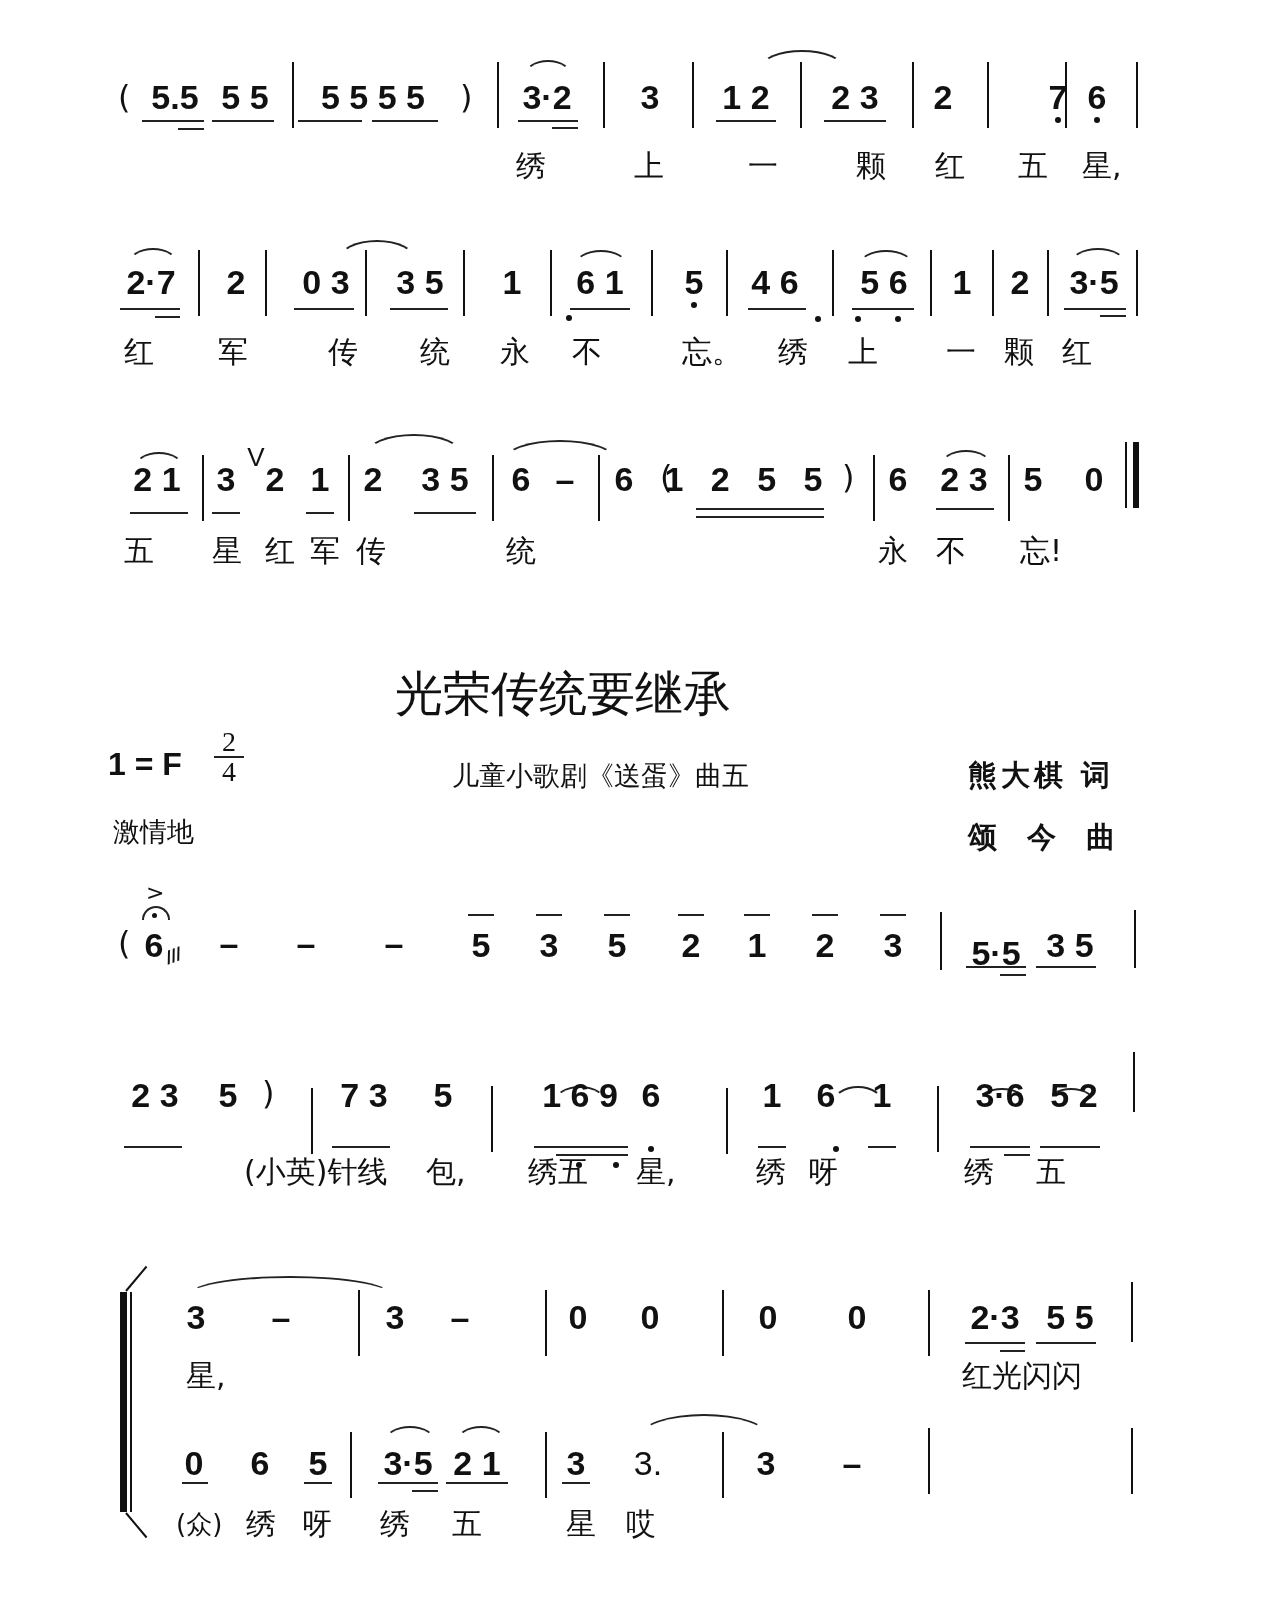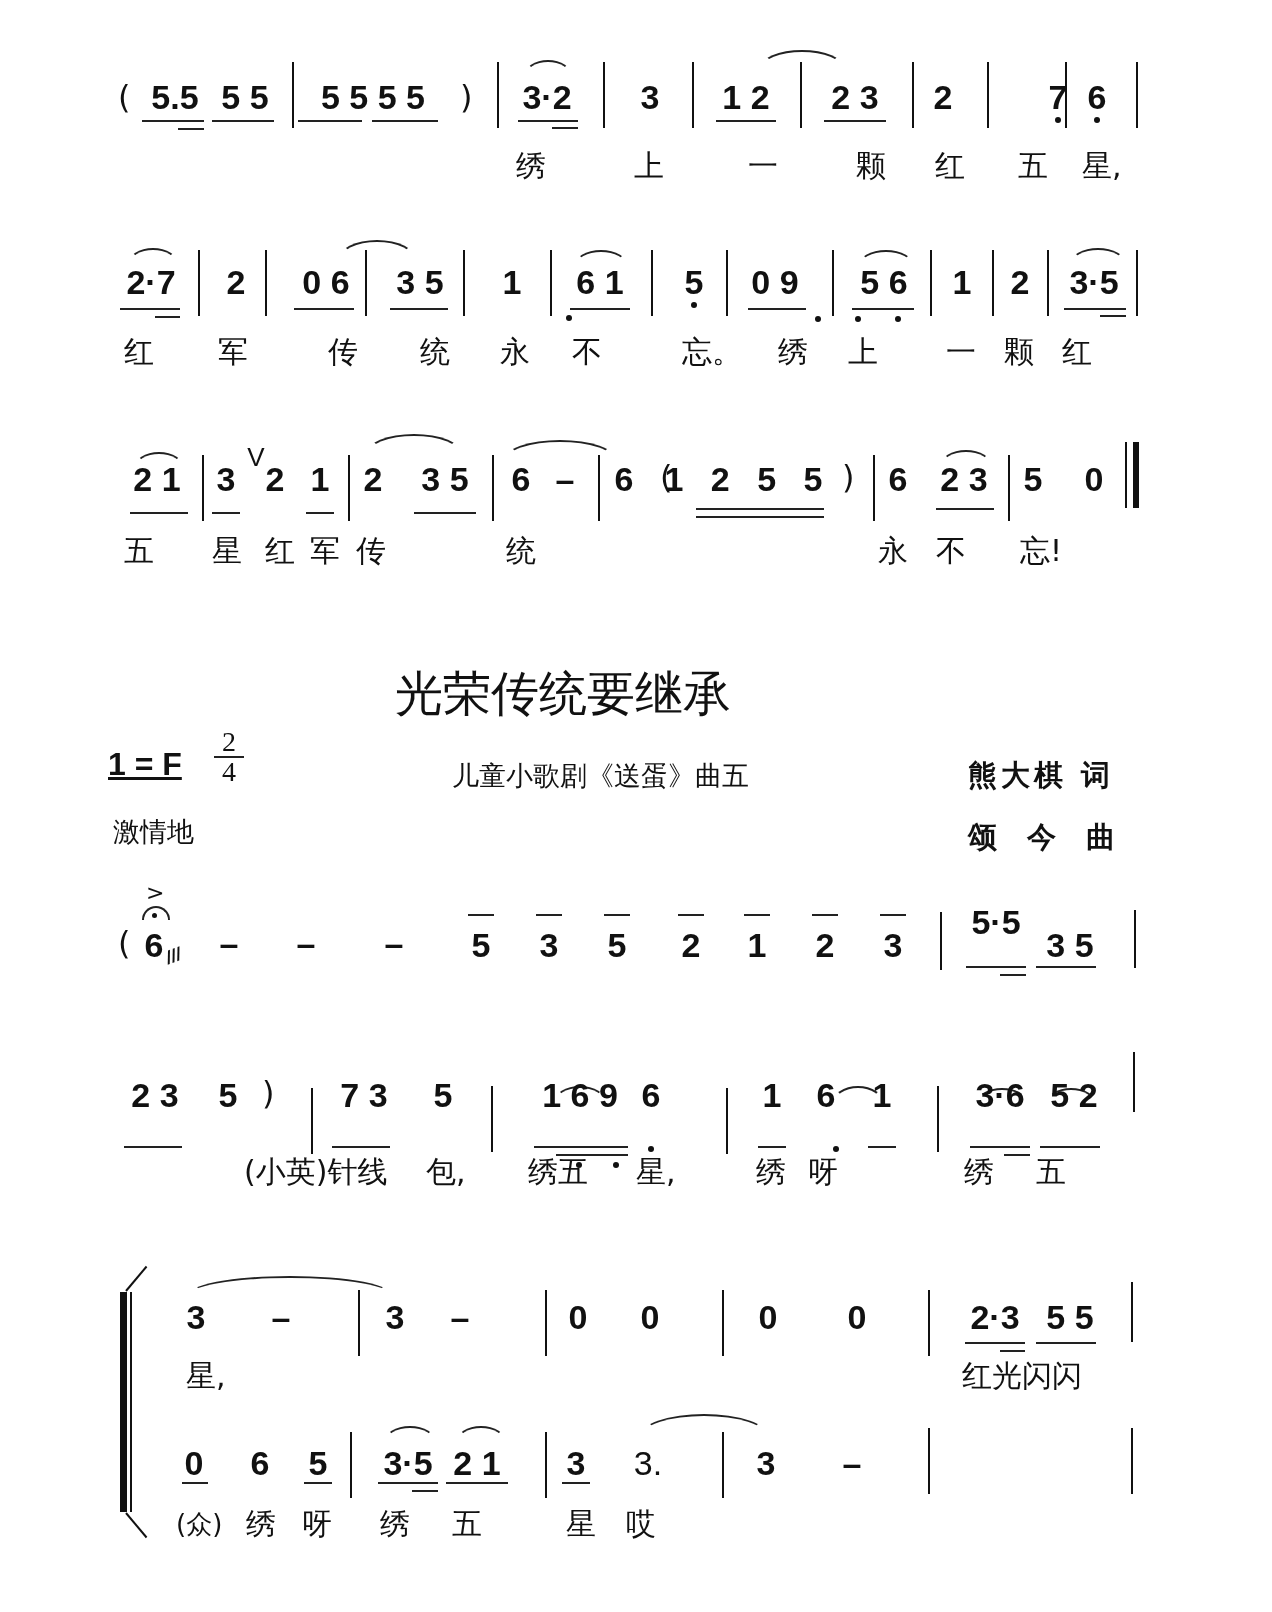--- a/index.html
+++ b/index.html
@@ -66,37 +66,37 @@
 
 <div>
   <div class="arc" style="left:128px;top:248px;width:46px;height:14px;"></div>
   <span class="n" style="left:151px;top:265px;">2·7</span>
   <div class="ul" style="left:120px;top:308px;width:60px;"></div>
   <div class="ul" style="left:155px;top:316px;width:25px;"></div>
   <div class="bar" style="left:198px;top:250px;height:66px;"></div>
   <span class="n" style="left:236px;top:265px;">2</span>
   <div class="bar" style="left:265px;top:250px;height:66px;"></div>
   <div class="arc" style="left:338px;top:240px;width:74px;height:18px;"></div>
-  <span class="n" style="left:326px;top:265px;">0 6</span>
+  <span class="n" style="left:326px;top:265px;">0 3</span>
   <div class="ul" style="left:294px;top:308px;width:60px;"></div>
   <div class="bar" style="left:365px;top:250px;height:66px;"></div>
   <span class="n" style="left:420px;top:265px;">3 5</span>
   <div class="ul" style="left:390px;top:308px;width:58px;"></div>
   <div class="bar" style="left:463px;top:250px;height:66px;"></div>
   <span class="n" style="left:512px;top:265px;">1</span>
   <div class="bar" style="left:550px;top:250px;height:66px;"></div>
   <div class="arc" style="left:574px;top:250px;width:50px;height:14px;"></div>
   <span class="n" style="left:600px;top:265px;">6 1</span>
   <div class="ul" style="left:570px;top:308px;width:60px;"></div>
   <div class="dot" style="left:566px;top:315px;"></div>
   <div class="bar" style="left:651px;top:250px;height:66px;"></div>
   <span class="n" style="left:694px;top:265px;">5</span>
   <div class="dot" style="left:691px;top:302px;"></div>
   <div class="bar" style="left:726px;top:250px;height:66px;"></div>
-  <span class="n" style="left:775px;top:265px;">0 9</span>
+  <span class="n" style="left:775px;top:265px;">4 6</span>
   <div class="ul" style="left:748px;top:308px;width:58px;"></div>
   <div class="dot" style="left:815px;top:316px;"></div>
   <div class="bar" style="left:832px;top:250px;height:66px;"></div>
   <div class="arc" style="left:858px;top:250px;width:52px;height:14px;"></div>
   <span class="n" style="left:884px;top:265px;">5 6</span>
   <div class="ul" style="left:852px;top:308px;width:62px;"></div>
   <div class="dot" style="left:855px;top:316px;"></div>
   <div class="dot" style="left:895px;top:316px;"></div>
   <div class="bar" style="left:930px;top:250px;height:66px;"></div>
   <span class="n" style="left:962px;top:265px;">1</span>
@@ -167,21 +167,21 @@
   <span class="ly" style="left:310px;top:535px;">军</span>
   <span class="ly" style="left:356px;top:535px;">传</span>
   <span class="ly" style="left:506px;top:535px;">统</span>
   <span class="ly" style="left:878px;top:535px;">永</span>
   <span class="ly" style="left:936px;top:535px;">不</span>
   <span class="ly" style="left:1020px;top:535px;">忘!</span>
 </div>
 
 <div>
   <div class="title">光荣传统要继承</div>
-  <span style="position:absolute;left:108px;top:746px;font-family:'Liberation Serif',serif;font-size:32px;"><b style="font-family:'Liberation Sans',sans-serif;text-decoration:underline;">1 = F</b></span>
+  <span style="position:absolute;left:108px;top:746px;font-family:'Liberation Serif',serif;font-size:32px;"><b style="font-family:'Liberation Sans',sans-serif;">1 = F</b></span>
   <span style="position:absolute;left:214px;top:728px;font-family:'Liberation Serif',serif;font-size:28px;width:30px;text-align:center;border-bottom:2px solid #222;line-height:28px;">2</span>
   <span style="position:absolute;left:214px;top:758px;font-family:'Liberation Serif',serif;font-size:28px;width:30px;text-align:center;line-height:28px;">4</span>
   <span class="sub" style="left:452px;top:758px;">儿童小歌剧《送蛋》曲五</span>
   <span class="credit" style="left:968px;top:756px;">熊大棋 词</span>
   <span class="credit" style="left:968px;top:818px;word-spacing:12px;">颂 今 曲</span>
   <span class="sub" style="left:113px;top:814px;">激情地</span>
 </div>
 
 <div>
   <span class="par" style="left:118px;top:926px;">(</span>
@@ -201,21 +201,21 @@
   <span class="n" style="left:617px;top:928px;">5</span>
   <div class="ul" style="left:678px;top:914px;width:26px;"></div>
   <span class="n" style="left:691px;top:928px;">2</span>
   <div class="ul" style="left:744px;top:914px;width:26px;"></div>
   <span class="n" style="left:757px;top:928px;">1</span>
   <div class="ul" style="left:812px;top:914px;width:26px;"></div>
   <span class="n" style="left:825px;top:928px;">2</span>
   <div class="ul" style="left:880px;top:914px;width:26px;"></div>
   <span class="n" style="left:893px;top:928px;">3</span>
   <div class="bar" style="left:940px;top:912px;height:58px;"></div>
-  <span class="n" style="left:996px;top:905px;">5·5</span>
+  <span class="n" style="left:996px;top:936px;">5·5</span>
   <div class="ul" style="left:966px;top:966px;width:60px;"></div>
   <div class="ul" style="left:1000px;top:974px;width:26px;"></div>
   <span class="n" style="left:1070px;top:928px;">3 5</span>
   <div class="ul" style="left:1036px;top:966px;width:60px;"></div>
   <div class="bar" style="left:1134px;top:910px;height:58px;"></div>
 </div>
 
 <div>
   <span class="n" style="left:155px;top:1078px;">2 3</span>
   <div class="ul" style="left:124px;top:1146px;width:58px;"></div>

